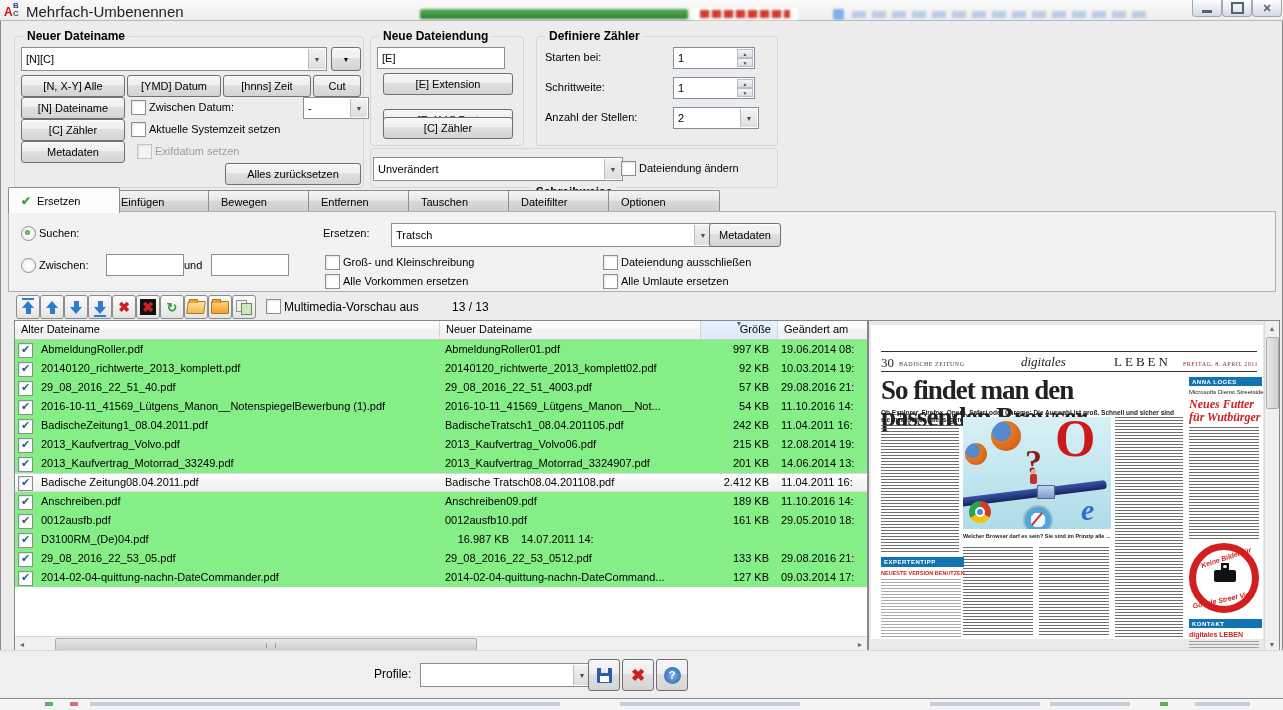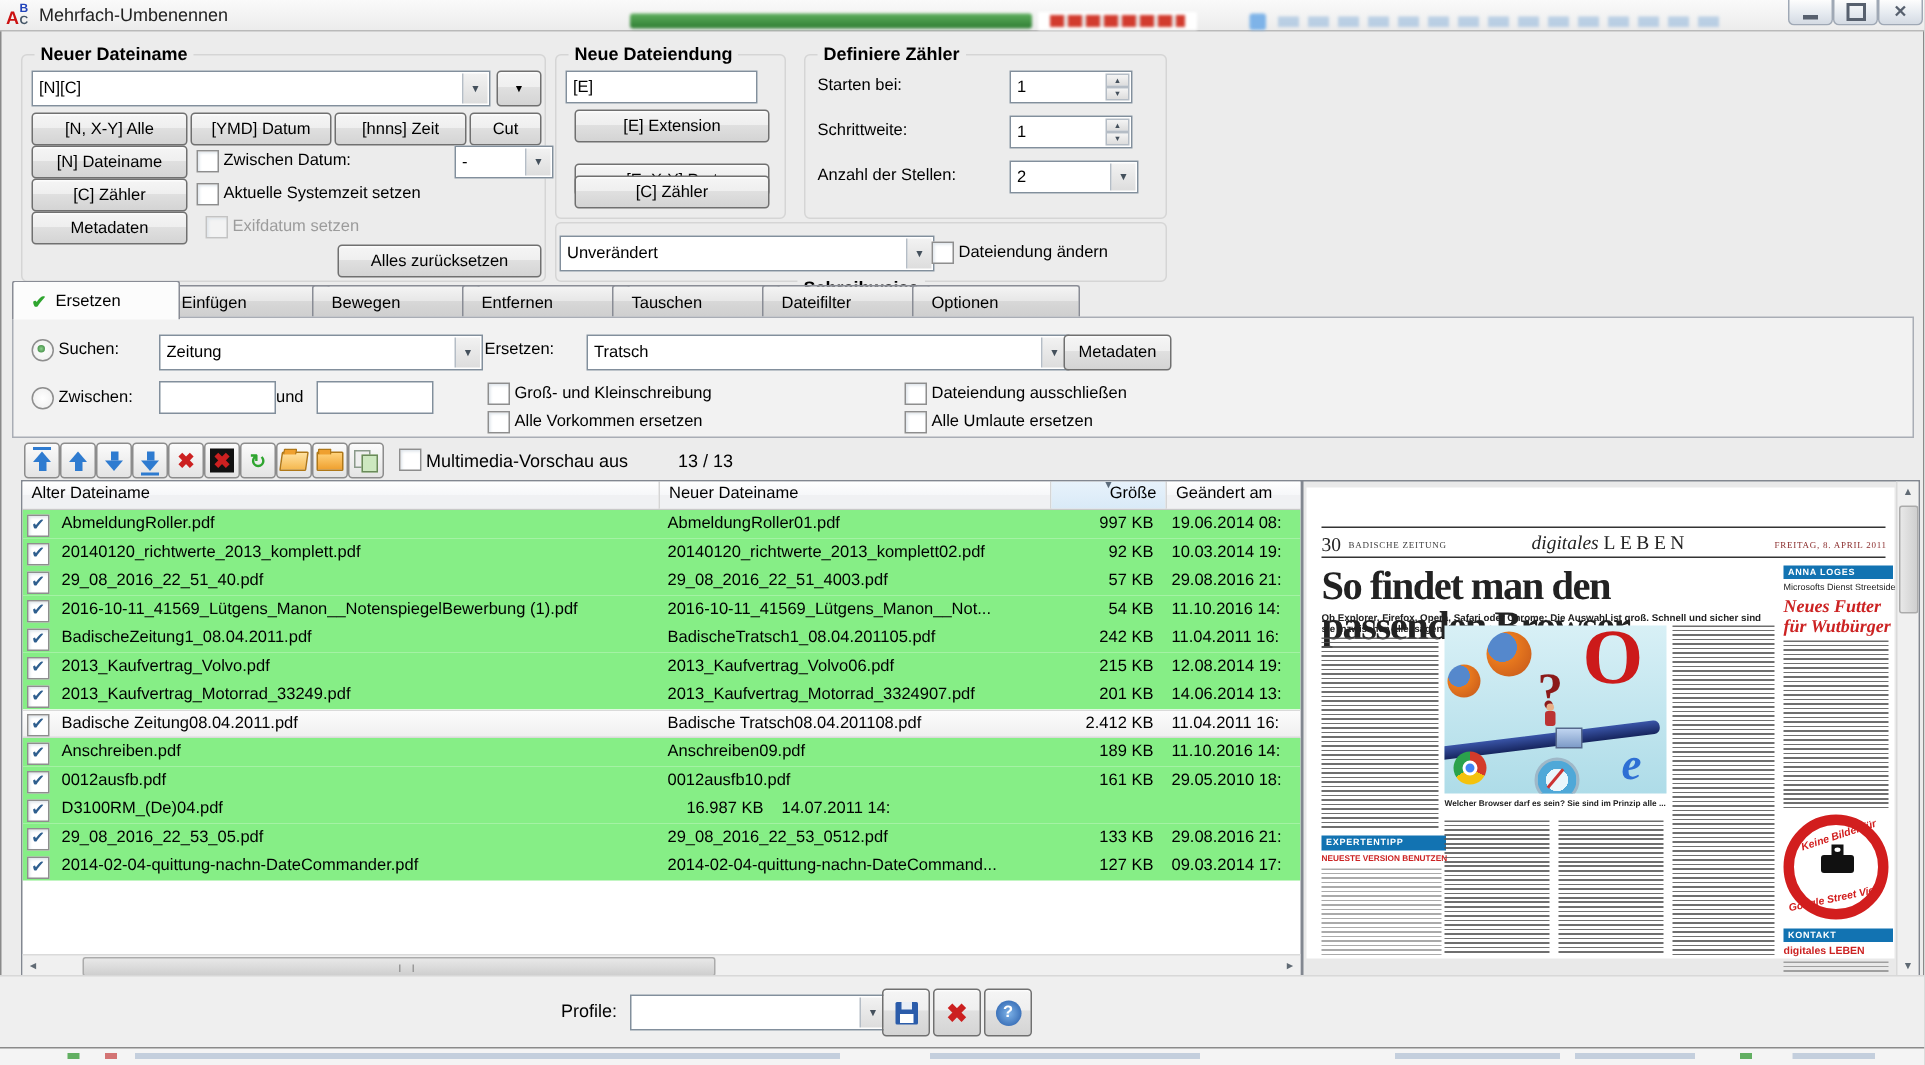--- a/index.html
+++ b/index.html
@@ -4,21 +4,21 @@
 <style>
   html,body{margin:0;padding:0;}
   #screen{position:relative;width:1283px;height:710px;background:#ECECEC;font-family:"Liberation Sans",sans-serif;font-size:11px;color:#000;overflow:hidden;box-shadow:inset 0 0 0 1px #8A8A8A;}
 
   
   #titlebar{position:absolute;left:0;top:0;width:1283px;height:20px;background:linear-gradient(#FAFAFA,#ECECEC);border-bottom:1px solid #B9B9B9;}
   #title-icon{position:absolute;left:4px;top:2px;width:18px;height:16px;font-weight:bold;}
   #title-icon .a{position:absolute;left:0;top:3px;color:#CC1111;font-size:12px;}
   #title-icon .b{position:absolute;left:9px;top:-1px;color:#2244BB;font-size:8px;}
   #title-icon .c{position:absolute;left:9px;top:7px;color:#445566;font-size:8px;}
-  #title-text{position:absolute;left:26px;top:3px;font-size:12px;color:#222;}
+  #title-text{position:absolute;left:26px;top:3px;font-size:15px;color:#222;}
   .win-btn{position:absolute;top:0;height:16px;width:28px;border:1px solid #9FA8B5;border-top:none;border-radius:0 0 4px 4px;background:linear-gradient(#FDFDFD,#E4E9EF 60%,#D4DAE3);display:flex;align-items:center;justify-content:center;}
   .win-btn .mini{width:10px;height:3px;background:#57606E;margin-top:6px;}
   .win-btn .maxi{width:9px;height:8px;border:2px solid #57606E;}
   .win-btn .clos{font-size:11px;font-weight:bold;color:#57606E;line-height:1;}
   
   .bleed{position:absolute;filter:blur(1px);}
 
   
   .groupbox{position:absolute;border:1px solid #D5D5D5;border-radius:4px;background:#ECECEC;}
   .groupbox>.gb-title{position:absolute;top:-8px;left:8px;background:#ECECEC;padding:0 4px;font-weight:bold;font-size:12px;}
@@ -239,24 +239,20 @@
   <div class="tab" style="left:508px;width:98px;">
       <span>Dateifilter</span>
     </div>
   <div class="tab" style="left:608px;width:98px;">
       <span>Optionen</span>
     </div>
 
   <div id="tabpanel">
     <div class="radio sel" style="left:12px;top:14px;"></div>
     <div class="lbl" style="left:30px;top:15px;">Suchen:</div>
-    <div class="combo" style="left:97px;top:11px;width:206px;height:22px;">
-        <span>Zeitung</span>
-        <span class="arrow">▼</span>
-      </div>
     <div class="lbl" style="left:314px;top:15px;">Ersetzen:</div>
     <div class="combo" style="left:382px;top:11px;width:312px;height:22px;">
         <span>Tratsch</span>
         <span class="arrow">▼</span>
       </div>
     <div class="btn" style="left:700px;top:11px;width:70px;height:22px;">Metadaten</div>
     <div class="radio" style="left:12px;top:46px;"></div>
     <div class="lbl" style="left:30px;top:47px;">Zwischen:</div>
     <div class="input" style="left:97px;top:42px;width:68px;height:20px;"></div>
     <div class="lbl" style="left:175px;top:47px;">und</div>
@@ -455,21 +451,21 @@
         </div>
       <div class="sb-arrow" style="right:0;top:0;">►</div>
     </div>
   </div>
 
   <div id="preview">
     <div id="paper">
       <div class="rule" style="left:10px;top:26px;width:376px;"></div>
       <div class="lbl" style="left:10px;top:30px;font-family:'Liberation Serif',serif;font-size:13px;">30</div>
       <div class="lbl np-small" style="left:28px;top:36px;color:#444;">BADISCHE ZEITUNG</div>
-      <div class="lbl" style="left:150px;top:29px;font-size:13px;"><i>digitales</i> <span style="letter-spacing:3px;">LEBEN</span></div>
+      <div class="lbl" style="left:150px;top:29px;font-size:13px;"><i>digitales</i> <span style="letter-spacing:3px;margin-left:45px;">LEBEN</span></div>
       <div class="lbl np-small" style="left:312px;top:36px;color:#8B2E2E;">FREITAG, 8. APRIL 2011</div>
       <div class="rule" style="left:10px;top:46px;width:376px;"></div>
       <div class="lbl" style="left:10px;top:52px;width:300px;font-size:27px;font-weight:bold;letter-spacing:-1px;white-space:normal;line-height:1;">So findet man den passenden Browser</div>
       <div class="lbl" style="left:10px;top:84px;width:300px;font-size:6.5px;font-weight:bold;white-space:normal;font-family:'Liberation Sans',sans-serif;">Ob Explorer, Firefox, Opera, Safari oder Chrome: Die Auswahl ist groß. Schnell und sicher sind sie inzwischen alle, sagen die Experten</div>
 
       <div class="greek" style="left:10px;top:100px;width:78px;height:128px;"></div>
 
       <div class="bluebar" style="left:10px;top:232px;width:80px;height:10px;">EXPERTENTIPP</div>
       <div class="lbl" style="left:10px;top:245px;font-size:5.5px;font-weight:bold;color:#C22;font-family:'Liberation Sans',sans-serif;">NEUESTE VERSION BENUTZEN</div>
       <div class="greek light" style="left:10px;top:254px;width:80px;height:58px;"></div>

